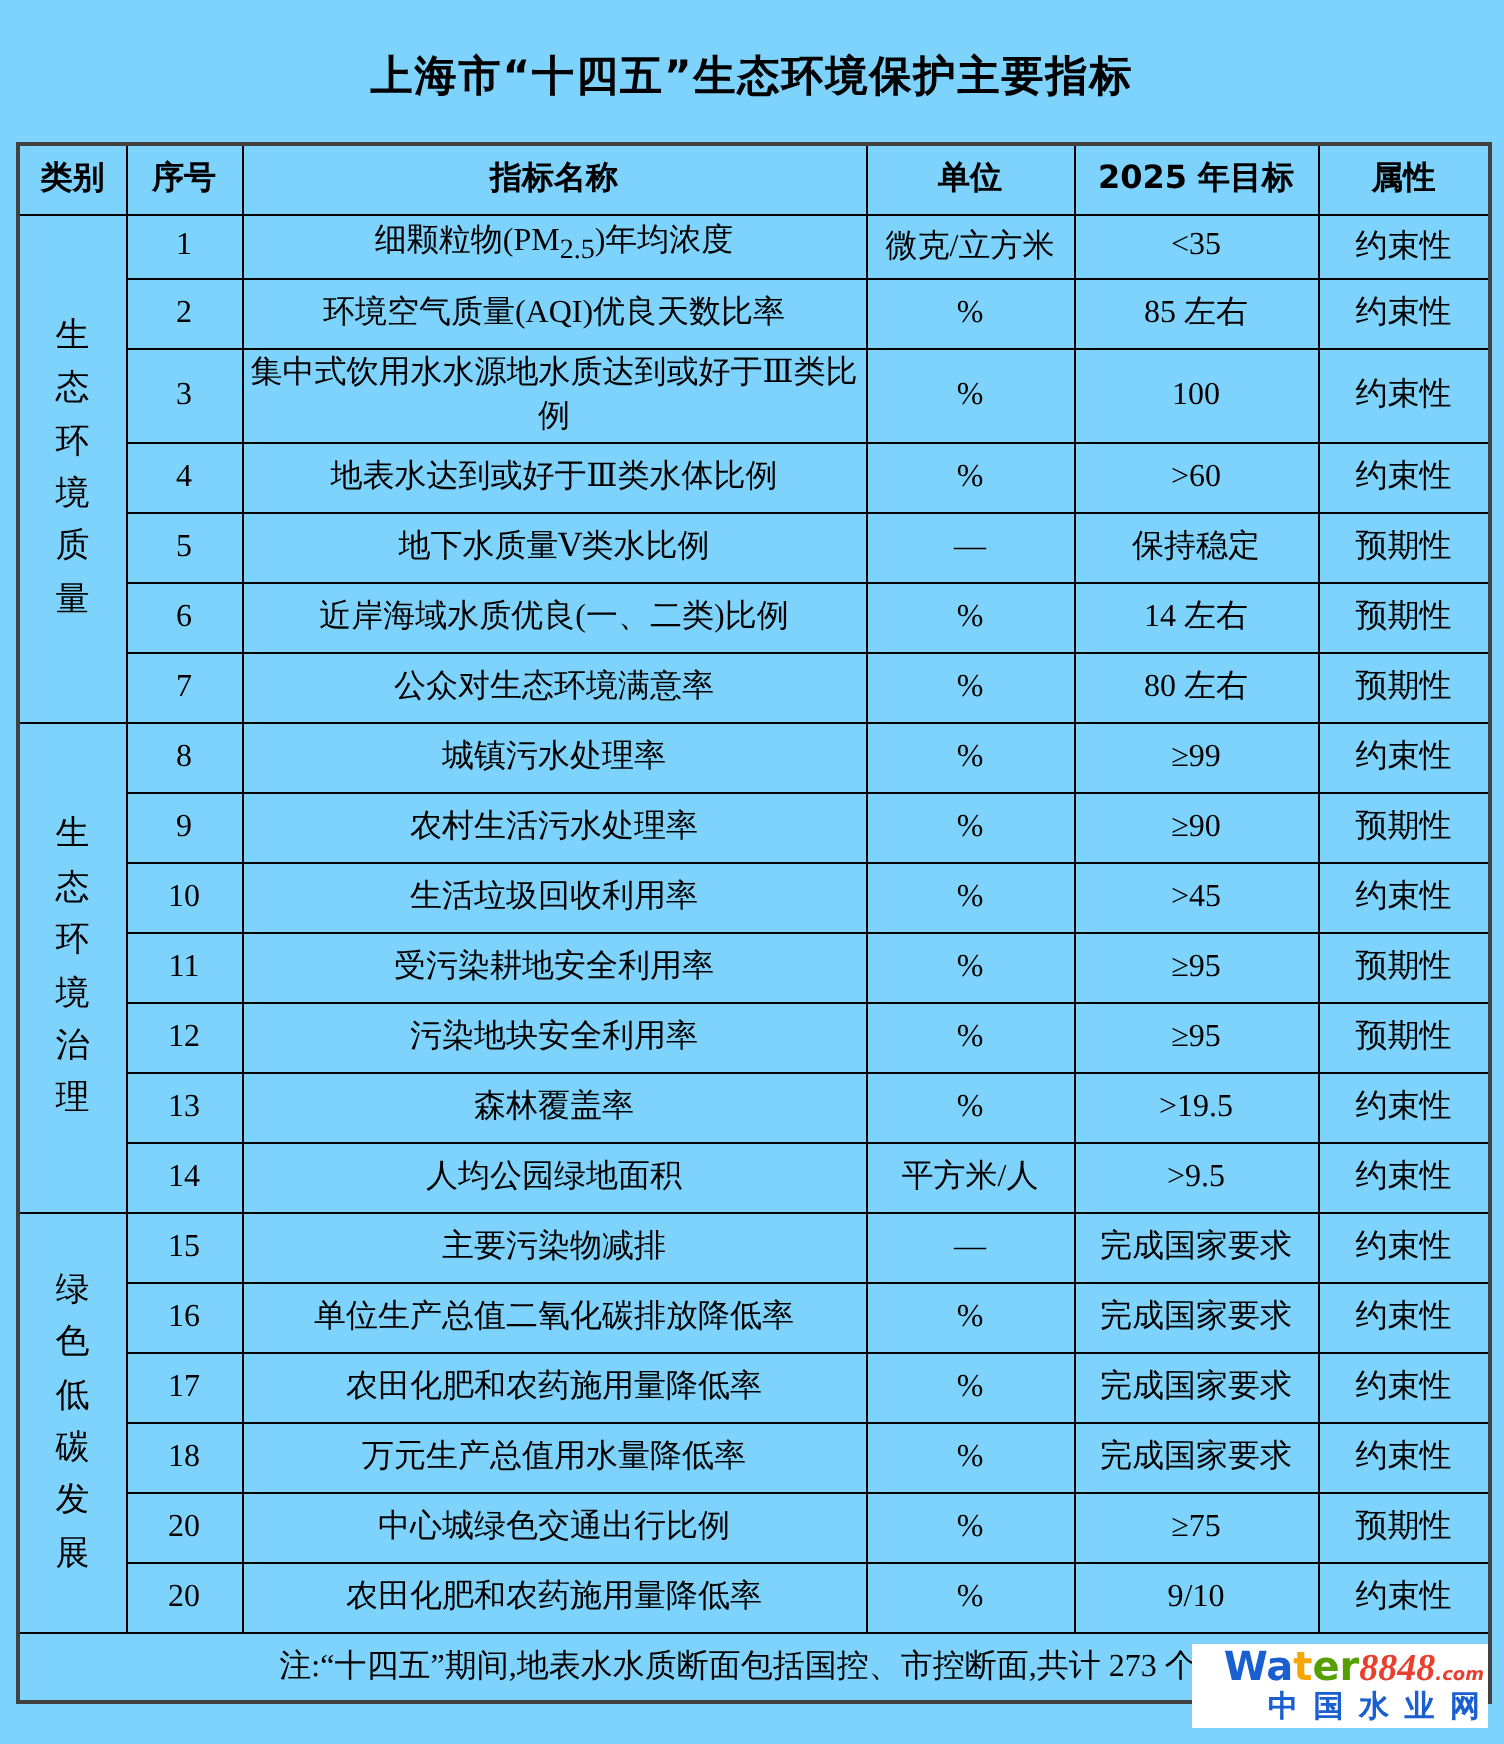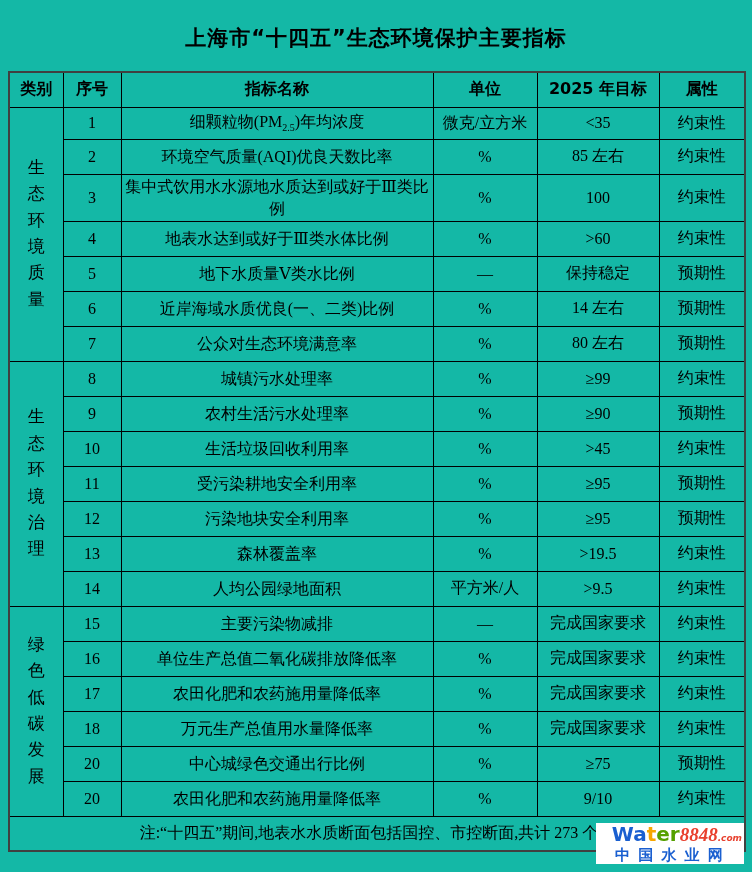--- a/index.html
+++ b/index.html
@@ -1,19 +1,19 @@
 <!DOCTYPE html>
 <html><head>
 <meta charset="utf-8">
 <style>
   html,body { margin:0; padding:0; background:#ffffff; }
   .page {
     position:relative;
     width:752px; height:872px;
-    background:#14b8a6;
+    background:#7dd3fc;
     color:#000;
     font-family:"Liberation Serif","DejaVu Serif",serif;
     overflow:hidden;
   }
   .title {
     padding-top:24px;
     text-align:center;
     font-family:"DejaVu Sans","Liberation Sans",sans-serif;
     font-weight:bold;
     font-size:21px;
@@ -49,21 +49,21 @@
   }
   td.cat-cell { padding:0; }
   td.cat-cell .vtext {
     width:18px;
     margin:12px auto;
     word-break:break-all;
     line-height:1.55;
     font-size:17px;
     text-align:center;
   }
-  sub.pm-sub { font-size:10px; }
+  sub.pm-sub { font-size:14px; }
   tr.note-row { height:35px; }
   td.note-cell {
     text-align:left;
     padding:4px 4px;
     font-size:16px;
   }
   .watermark {
     position:absolute;
     right:8px;
     bottom:8px;
@@ -84,27 +84,28 @@
   .wm-er { color:#55a000; }
   .wm-8848 {
     color:#e8402e;
     font-family:"Liberation Serif","DejaVu Serif",serif;
     font-style:italic;
     font-weight:bold;
     font-size:19px;
   }
   .wm-com { color:#e8402e; font-size:9px; font-style:italic; }
   .wm-line2 {
-    font-family:Liberation Sans, sans-serif;
+    font-family:Liberation Serif, serif;
     font-weight:bold;
     font-size:15px;
     color:#1a5fd0;
     letter-spacing:2px;
     margin-top:2px;
     white-space:nowrap;
+    text-align:right;
   }
 </style>
 </head>
 <body>
 
 <div class="page">
 
   <div class="title">上海市“十四五”生态环境保护主要指标</div>
 
   <table class="indicators">

